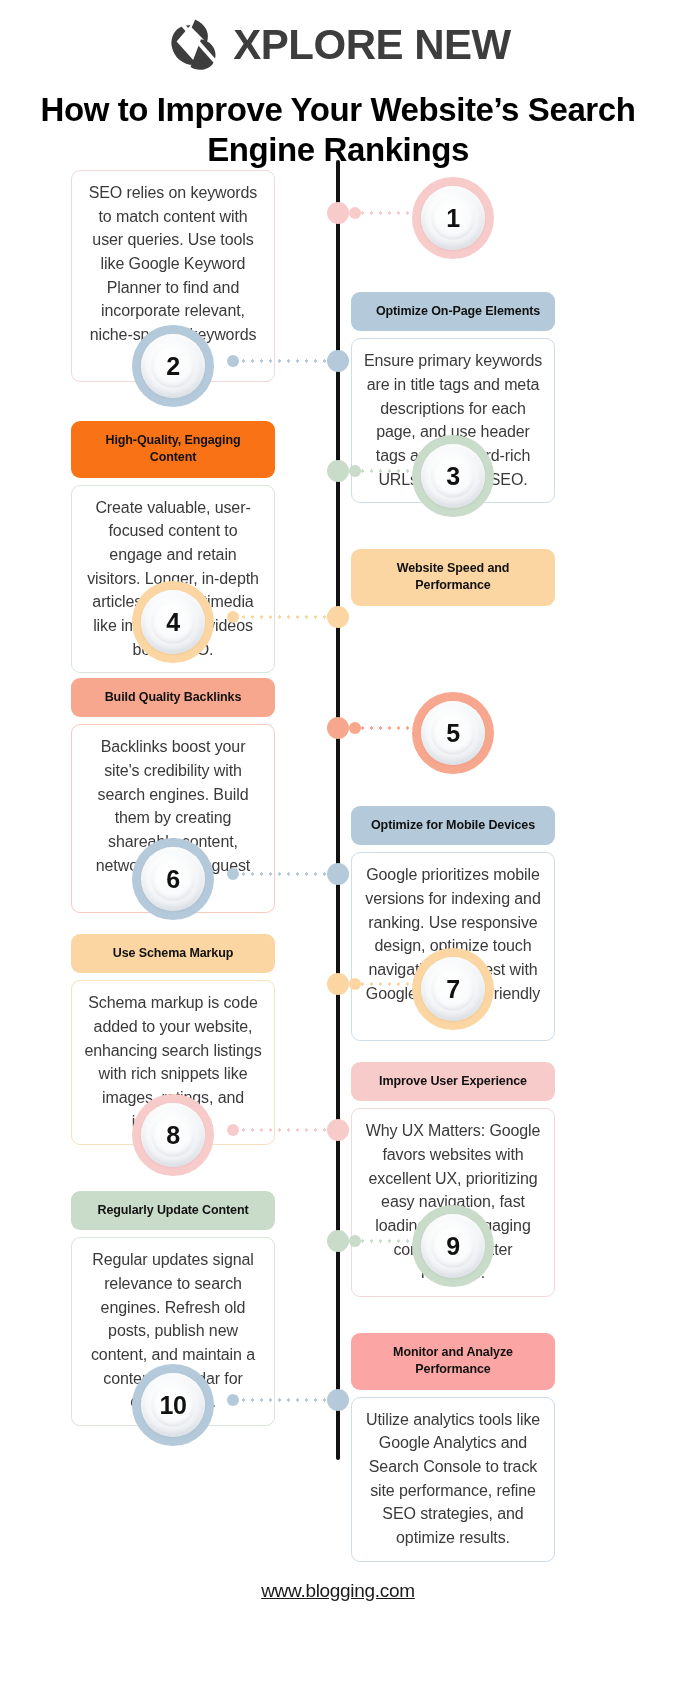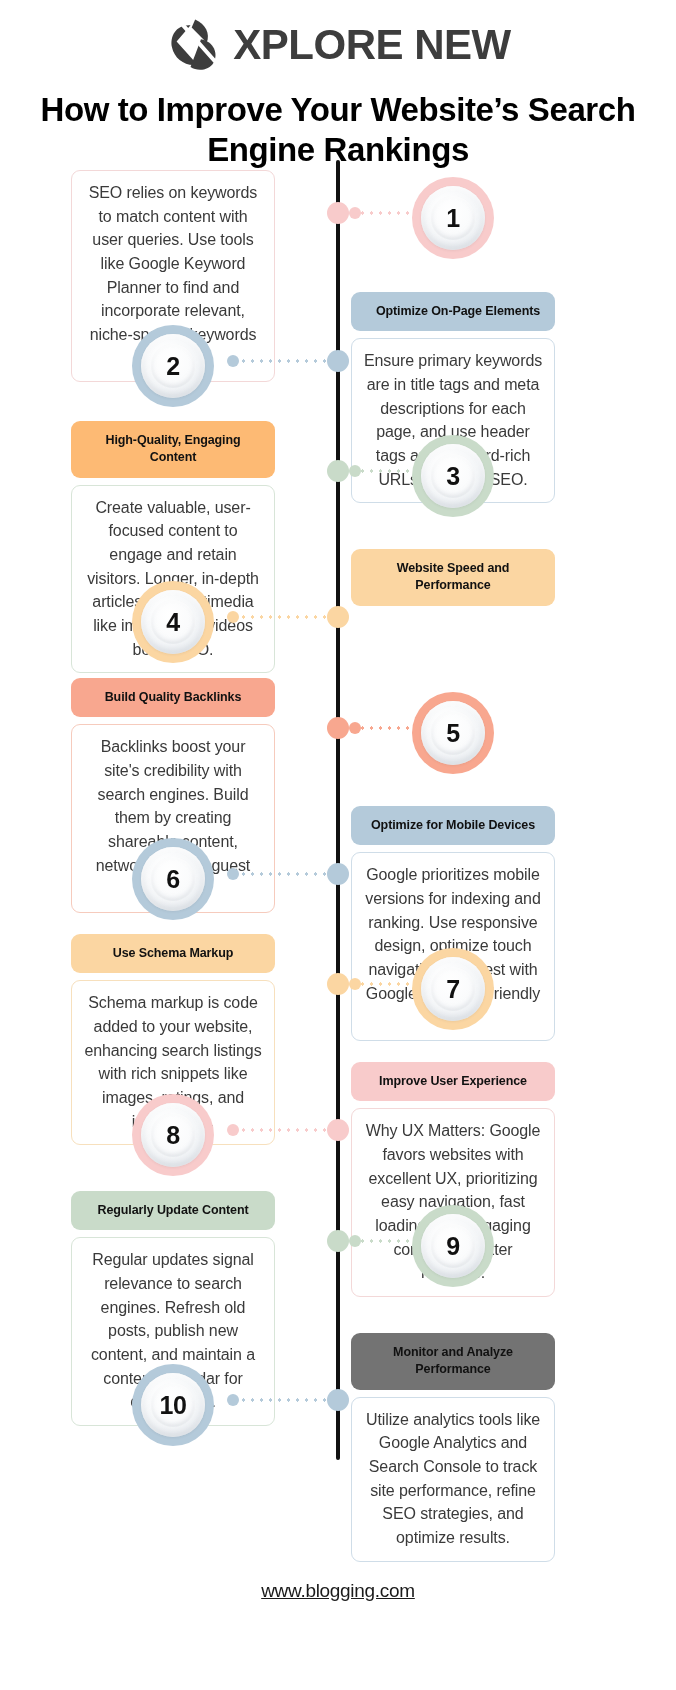--- a/index.html
+++ b/index.html
@@ -193,21 +193,21 @@
       <div class="badge left" style="top: 325px;">
         <div class="ring" style="background: rgb(180, 202, 218);"></div>
         <div class="disc"></div>
         <div class="disc2"></div>
         <div class="num">2</div>
       </div>
       <div class="node-dot" style="top: 350px; background: rgb(180, 202, 218);"></div>
       <div class="connector" style="top: 359px; background-image: radial-gradient(circle, rgb(180, 202, 218) 0px, rgb(180, 202, 218) 1.6px, rgba(0, 0, 0, 0) 1.8px); left: 230px; width: 97px;"></div>
       <div class="connector-cap" style="top: 355px; background: rgb(180, 202, 218); left: 227px;"></div>
       <div class="card left" style="top: 421px;">
-        <div class="pill" style="background: #fdba74;">High-Quality, Engaging Content</div>
+        <div class="pill" style="background: #f97316;">High-Quality, Engaging Content</div>
         <div class="body-box" style="border-color: rgb(216, 229, 216);">Create valuable, user-focused content to engage and retain visitors. Longer, in-depth articles and multimedia like images and videos boost SEO.</div>
       </div>
       <div class="badge right" style="top: 435px;">
         <div class="ring" style="background: rgb(201, 219, 201);"></div>
         <div class="disc"></div>
         <div class="disc2"></div>
         <div class="num">3</div>
       </div>
       <div class="node-dot" style="top: 460px; background: rgb(201, 219, 201);"></div>
       <div class="connector" style="top: 469px; background-image: radial-gradient(circle, rgb(201, 219, 201) 0px, rgb(201, 219, 201) 1.6px, rgba(0, 0, 0, 0) 1.8px); left: 349px; width: 72px;"></div>
@@ -283,21 +283,21 @@
       <div class="badge right" style="top: 1205px;">
         <div class="ring" style="background: rgb(201, 219, 201);"></div>
         <div class="disc"></div>
         <div class="disc2"></div>
         <div class="num">9</div>
       </div>
       <div class="node-dot" style="top: 1230px; background: rgb(201, 219, 201);"></div>
       <div class="connector" style="top: 1239px; background-image: radial-gradient(circle, rgb(201, 219, 201) 0px, rgb(201, 219, 201) 1.6px, rgba(0, 0, 0, 0) 1.8px); left: 349px; width: 72px;"></div>
       <div class="connector-cap" style="top: 1235px; background: rgb(201, 219, 201); left: 349px;"></div>
       <div class="card right" style="top: 1333px;">
-        <div class="pill" style="background: #737373;">Monitor and Analyze Performance</div>
+        <div class="pill" style="background: #fca5a5;">Monitor and Analyze Performance</div>
         <div class="body-box" style="border-color: rgb(207, 221, 232);">Utilize analytics tools like Google Analytics and Search Console to track site performance, refine SEO strategies, and optimize results.</div>
       </div>
       <div class="badge left" style="top: 1364px;">
         <div class="ring" style="background: rgb(180, 202, 218);"></div>
         <div class="disc"></div>
         <div class="disc2"></div>
         <div class="num">10</div>
       </div>
       <div class="node-dot" style="top: 1389px; background: rgb(180, 202, 218);"></div>
       <div class="connector" style="top: 1398px; background-image: radial-gradient(circle, rgb(180, 202, 218) 0px, rgb(180, 202, 218) 1.6px, rgba(0, 0, 0, 0) 1.8px); left: 230px; width: 97px;"></div>

